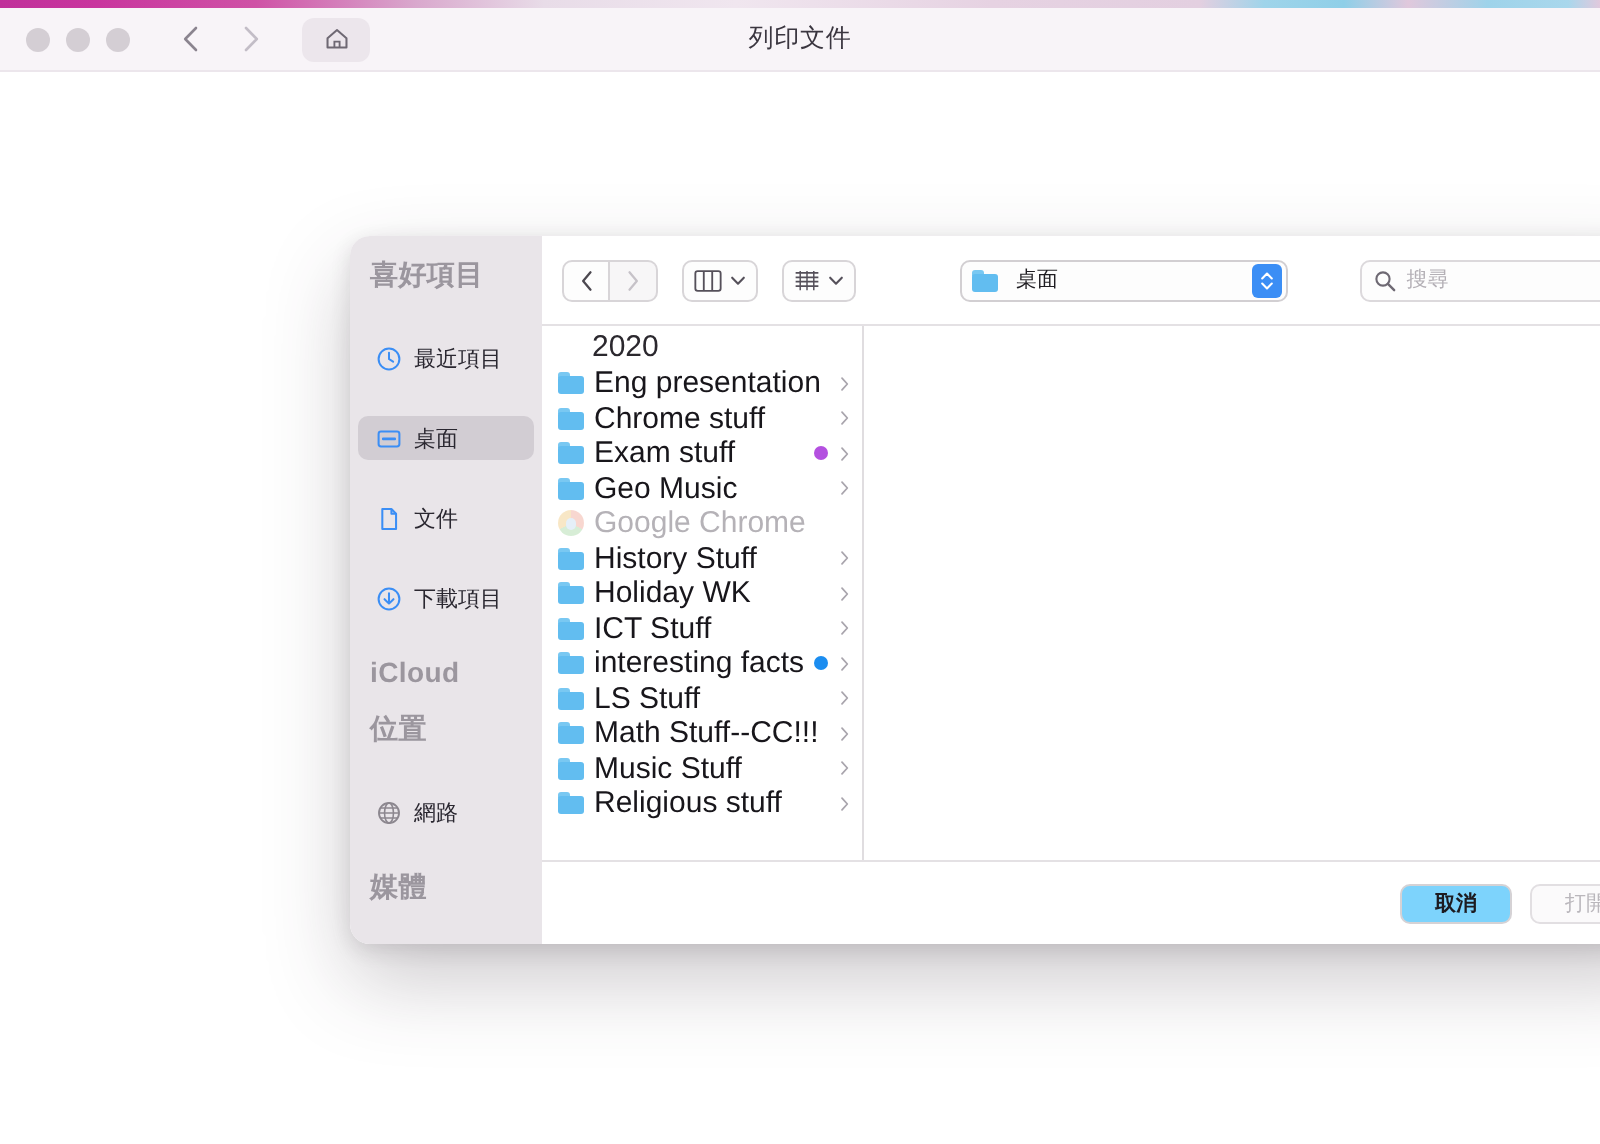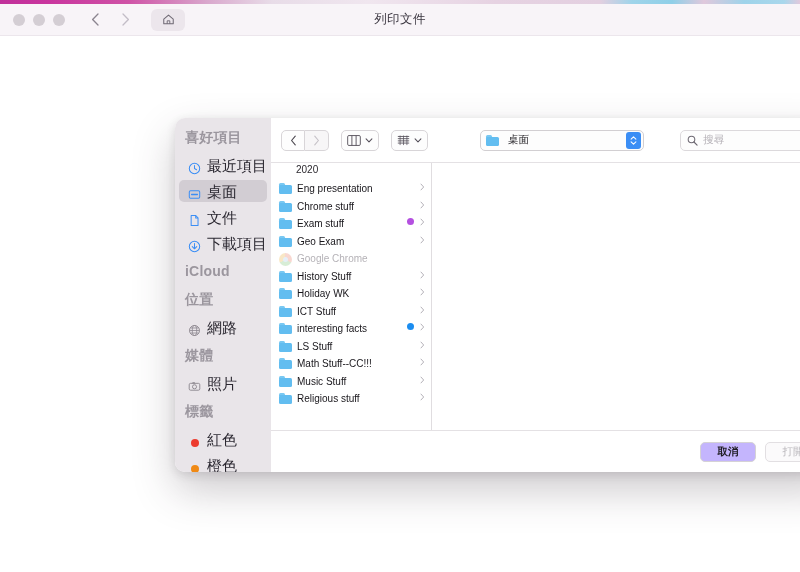--- a/index.html
+++ b/index.html
@@ -146,25 +146,25 @@
     color: #9b969e;
     font-weight: bold;
     padding: 0 0 3px 10px;
     letter-spacing: 0.2px;
   }
   .side-group + .side-group { margin-top: 9px; }
 
   .side-item {
     height: 22px;
     display: flex;
-    align-items: flex-end;
+    align-items: center;
     padding: 0 4px 0 8px;
-    margin: 4px 4px;
+    margin: 18px 4px;
     border-radius: 5px;
-    font-size: 15px;
+    font-size: 11px;
     color: #2a2730;
     white-space: nowrap;
   }
   .side-item.selected { background: #d2cdd3; }
 
   .side-ico {
     width: 15px;
     flex: 0 0 15px;
     height: 15px;
     margin-right: 5px;
@@ -293,23 +293,23 @@
   }
 
   #preview-column {
     flex: 1;
     background: #ffffff;
   }
 
   .file-row {
     height: 17.5px;
     display: flex;
-    align-items: flex-start;
+    align-items: center;
     padding: 0 5px 0 8px;
-    font-size: 10px;
+    font-size: 15px;
     color: #18161b;
     white-space: nowrap;
   }
   .file-row.header-row {
     padding-left: 25px;
     color: #2b282e;
     height: 19px;
   }
   .file-row.dimmed { color: #b5b2b7; }
 
@@ -377,21 +377,21 @@
     justify-content: flex-end;
     padding-right: 14px;
     gap: 9px;
     background: #ffffff;
   }
   .dlg-btn {
     min-width: 56px;
     height: 20px;
     border-radius: 5px;
     border: 1px solid #d5d2d5;
-    background: #c4b5fd;
+    background: #7dd3fc;
     font-size: 10.5px;
     font-family: "Liberation Sans", "DejaVu Sans", sans-serif;
     color: #1d1b20;
     display: flex;
     align-items: center;
     justify-content: center;
     font-weight: bold;
   }
   .dlg-btn.disabled {
     color: #bab7bc;
@@ -645,21 +645,21 @@
                   <path d="M1.2 1 L4.4 4.5 L1.2 8" fill="none" stroke="#a9a5ad" stroke-width="1.05" stroke-linecap="round" stroke-linejoin="round"></path>
                 </svg>
             </span>
           </div>
 
           <div class="file-row">
             <span class="folder-ico">
                 <span class="tab"></span>
                 <span class="body"></span>
               </span>
-            <span class="row-name">Geo Exam</span>
+            <span class="row-name">Geo Music</span>
             <span class="row-chev">
               <svg width="5" height="8" viewBox="0 0 6 9">
                   <path d="M1.2 1 L4.4 4.5 L1.2 8" fill="none" stroke="#a9a5ad" stroke-width="1.05" stroke-linecap="round" stroke-linejoin="round"></path>
                 </svg>
             </span>
           </div>
 
           <div class="file-row dimmed">
             <span class="chrome-ico"></span>
             <span class="row-name">Google Chrome</span>

